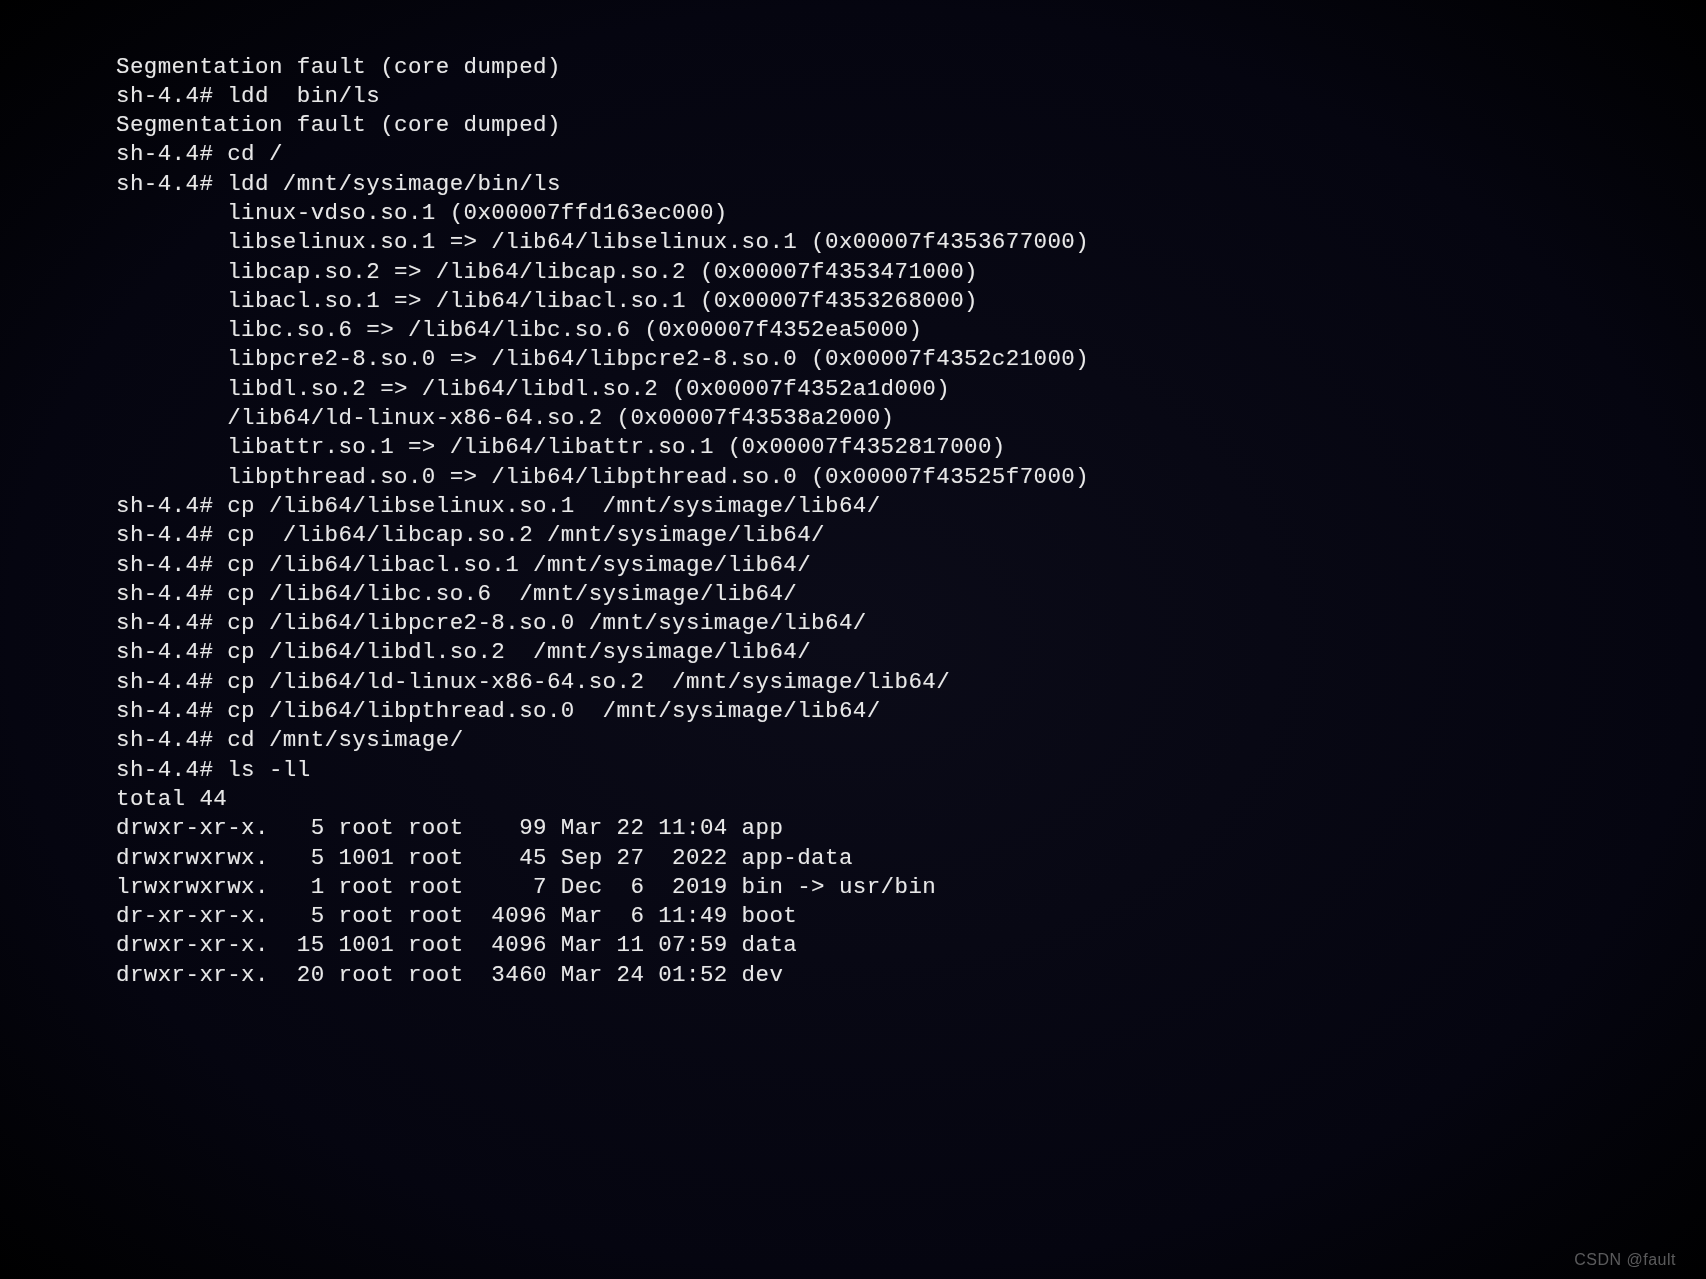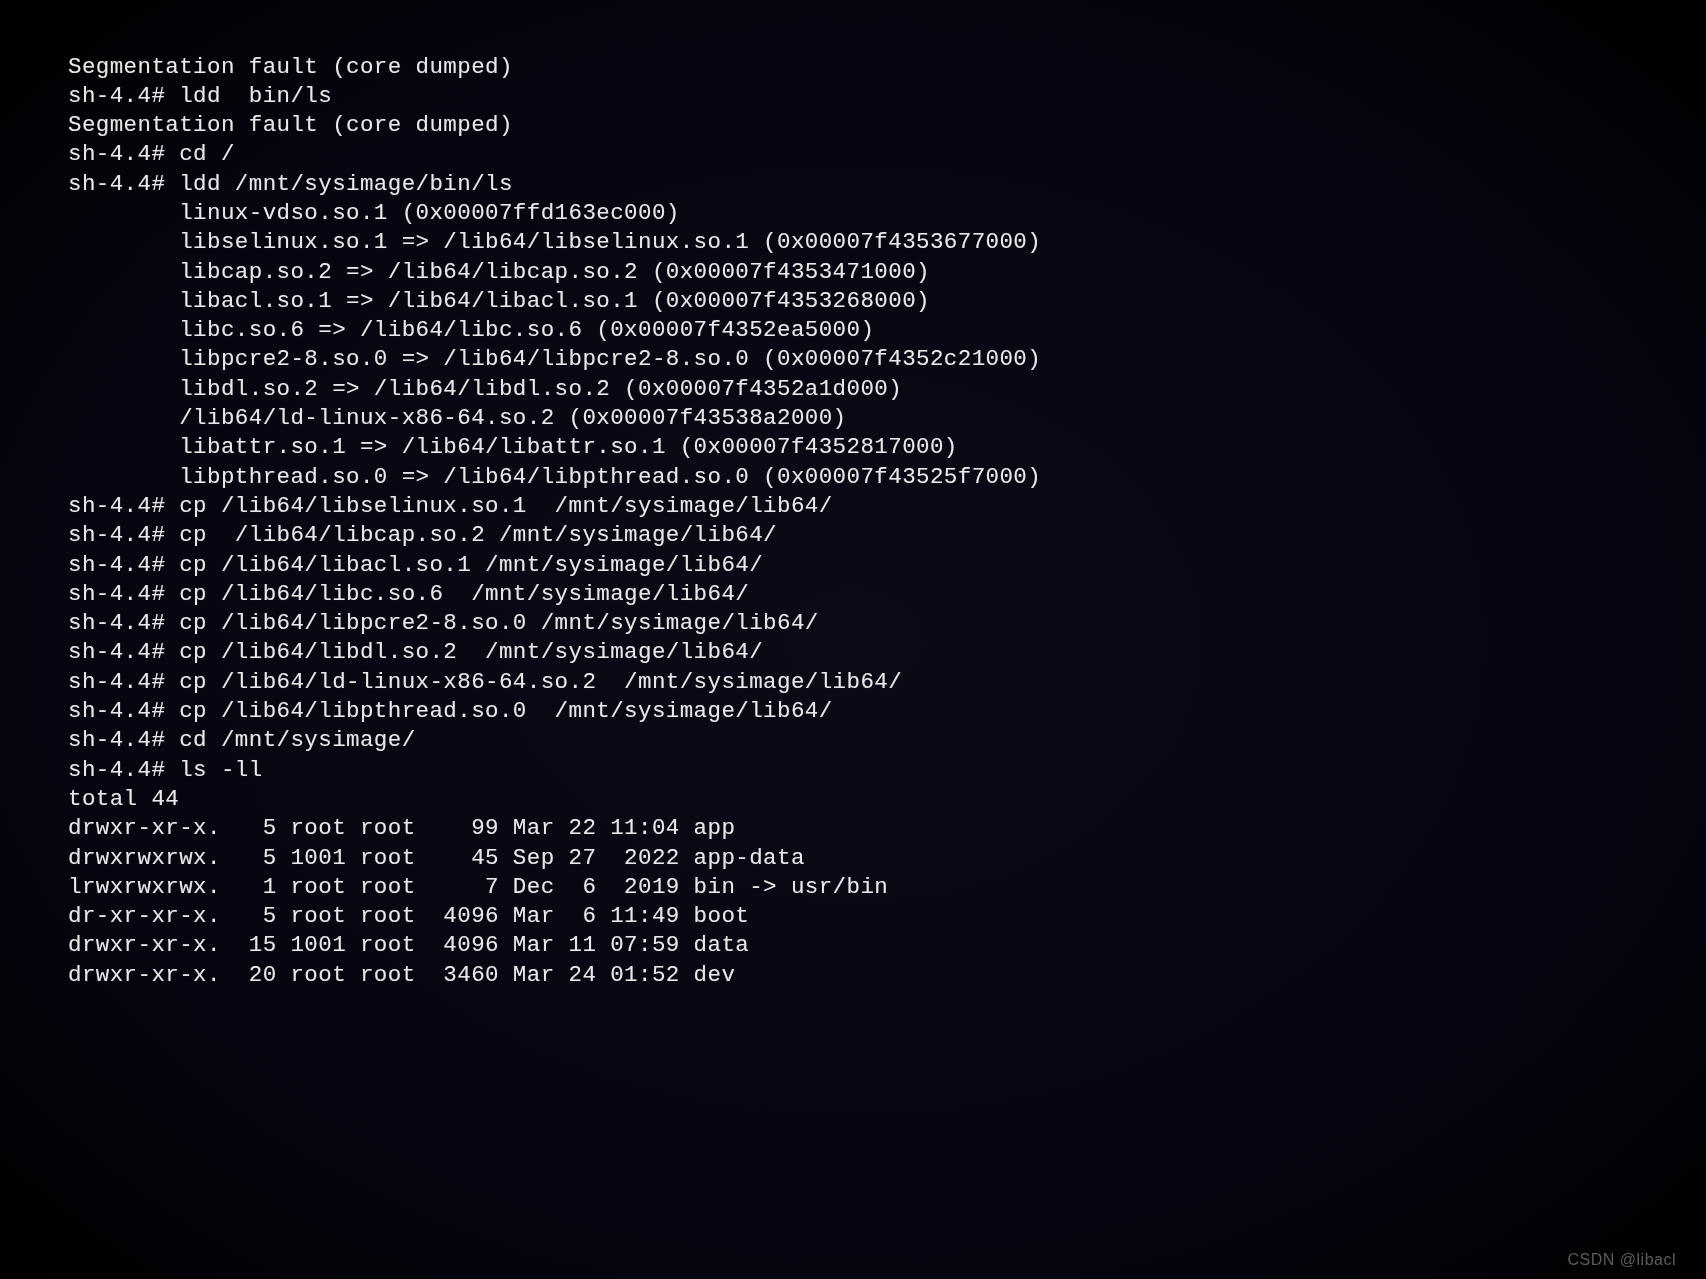--- a/index.html
+++ b/index.html
@@ -8,21 +8,21 @@
     width: 1706px;
     height: 1279px;
     background: #1a1a1a;
     overflow: hidden;
   }
   .monitor-frame {
     width: 100%;
     height: 100%;
     background: radial-gradient(ellipse at center, #0b0b18 0%, #050510 70%, #000 100%);
     box-sizing: border-box;
-    padding: 30px 90px 0 68px;
+    padding: 30px 90px 0 116px;
     position: relative;
   }
   .terminal {
     color: #e8e8e8;
     font-family: "Liberation Mono", "DejaVu Sans Mono", "Courier New", monospace;
     font-size: 22.5px;
     line-height: 29.3px;
     white-space: pre;
     letter-spacing: 0.4px;
     font-weight: 500;
@@ -67,14 +67,14 @@
 sh-4.4# cp /lib64/libpthread.so.0  /mnt/sysimage/lib64/
 sh-4.4# cd /mnt/sysimage/
 sh-4.4# ls -ll
 total 44
 drwxr-xr-x.   5 root root    99 Mar 22 11:04 app
 drwxrwxrwx.   5 1001 root    45 Sep 27  2022 app-data
 lrwxrwxrwx.   1 root root     7 Dec  6  2019 bin -&gt; usr/bin
 dr-xr-xr-x.   5 root root  4096 Mar  6 11:49 boot
 drwxr-xr-x.  15 1001 root  4096 Mar 11 07:59 data
 drwxr-xr-x.  20 root root  3460 Mar 24 01:52 dev</pre>
-<div class="watermark">CSDN @libacl</div>
+<div class="watermark">CSDN @fault</div>
 </div>
 
 </body></html>

